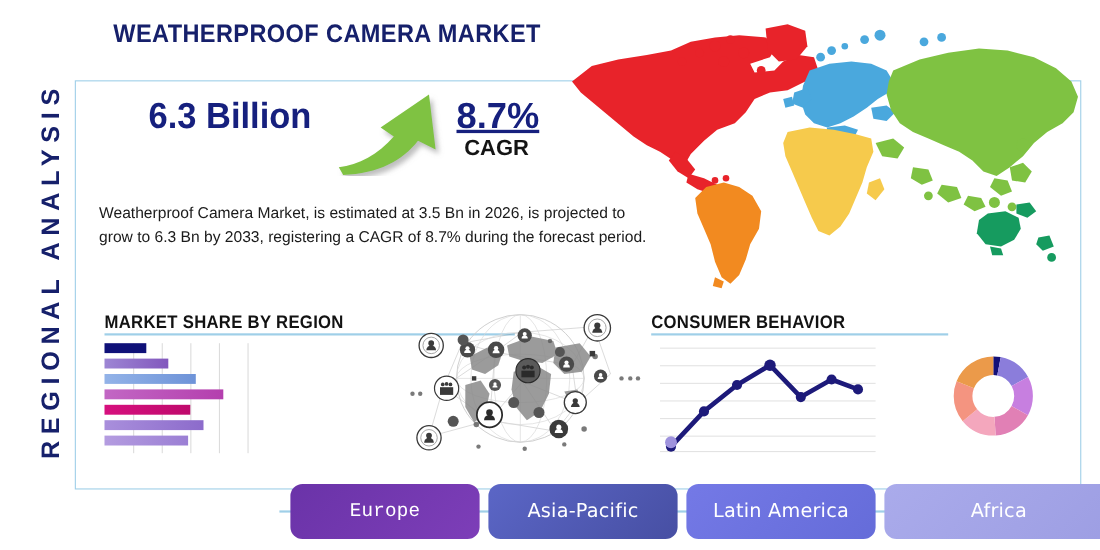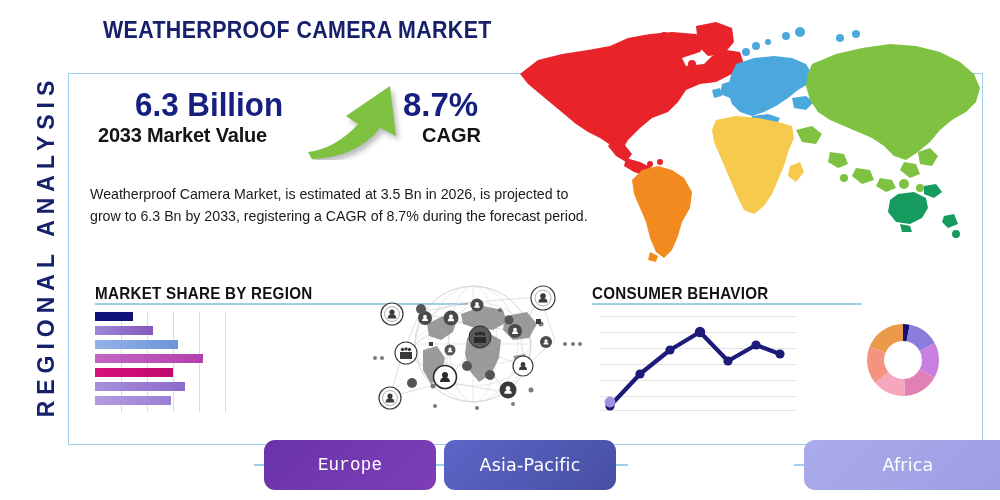--- a/index.html
+++ b/index.html
@@ -40,23 +40,24 @@
     position:absolute;left:49px;top:-2px;font-size:33px;font-weight:700;
     color:#16207e;white-space:nowrap;
     font-family:"Liberation Sans Narrow","Liberation Sans",sans-serif;
     transform:scaleX(.95);transform-origin:left center;
   }
   .kpi-label{
     position:absolute;left:12px;top:36px;font-size:20px;font-weight:700;
     color:#141414;white-space:nowrap;letter-spacing:-.2px;
   }
   .kpi2-value{
-    position:absolute;left:317px;top:-2px;font-size:33px;font-weight:700;
+    position:absolute;left:329px;top:-2px;font-size:33px;font-weight:700;
     color:#16207e;white-space:nowrap;
     font-family:"Liberation Sans Narrow","Liberation Sans",sans-serif;
+    text-decoration:underline;
   }
   .kpi2-label{
     position:absolute;left:336px;top:36px;font-size:20px;font-weight:700;
     color:#141414;white-space:nowrap;
   }
   .arrow-svg{position:absolute;left:218px;top:-8px;}
 
   
   .desc{
     position:absolute;left:90px;top:183px;width:505px;
@@ -179,21 +180,20 @@
                L388 200 L390 188 Z" fill="#169b5f"></path>
       <path d="M424 174 L436 172 L442 180 L434 186 L424 182 Z" fill="#169b5f"></path>
       <path d="M400 212 L410 214 L412 220 L402 220 Z" fill="#169b5f"></path>
       <path d="M444 204 L454 202 L458 212 L448 216 L442 210 Z" fill="#169b5f"></path>
       <circle cx="456" cy="222" r="4" fill="#169b5f"></circle>
     </svg>
   </div>
 
   <div class="kpi-wrap">
     <div class="kpi-value">6.3 Billion</div>
-    <div class="kpi-label">2033 Market Value</div>
 
     <svg class="arrow-svg" width="110" height="80" viewBox="0 0 110 80">
       <defs>
         <filter id="arrshadow" x="-30%" y="-30%" width="180%" height="180%">
           <feDropShadow dx="3" dy="4" stdDeviation="2.5" flood-color="#888" flood-opacity="0.55"></feDropShadow>
         </filter>
       </defs>
       <path d="M4 72 C22 70 40 60 54 44 L42 36 L86 6 L92 56 L76 48 C62 66 40 78 8 79 Z" fill="#7fc242" filter="url(#arrshadow)"></path>
     </svg>
 
@@ -443,18 +443,21 @@
     <div class="region-connector" style="left:532px;width:14px;"></div>
     <div class="region-connector" style="left:712px;width:14px;"></div>
     <div class="region-connector" style="left:892px;width:14px;"></div>
 
     <div class="region-btn" style="left:182px;width:172px;background:linear-gradient(135deg,#6a33a8,#7d3eb8);font-family:Liberation Mono, monospace;">
       <span>Europe</span>
     </div>
     <div class="region-btn" style="left:362px;width:172px;background:linear-gradient(135deg,#5b66c6,#474fa3);align-items:center;">
       <span>Asia-Pacific</span>
     </div>
+    <div class="region-btn" style="left:542px;width:172px;background:linear-gradient(135deg,#7479e6,#656cd9);">
+      <span>Latin America</span>
+    </div>
     <div class="region-btn" style="left:722px;width:208px;background:linear-gradient(135deg,#aaabeb,#9d9ee3);">
       <span>Africa</span>
     </div>
   </div>
 
 </div>
 
 </body></html>

